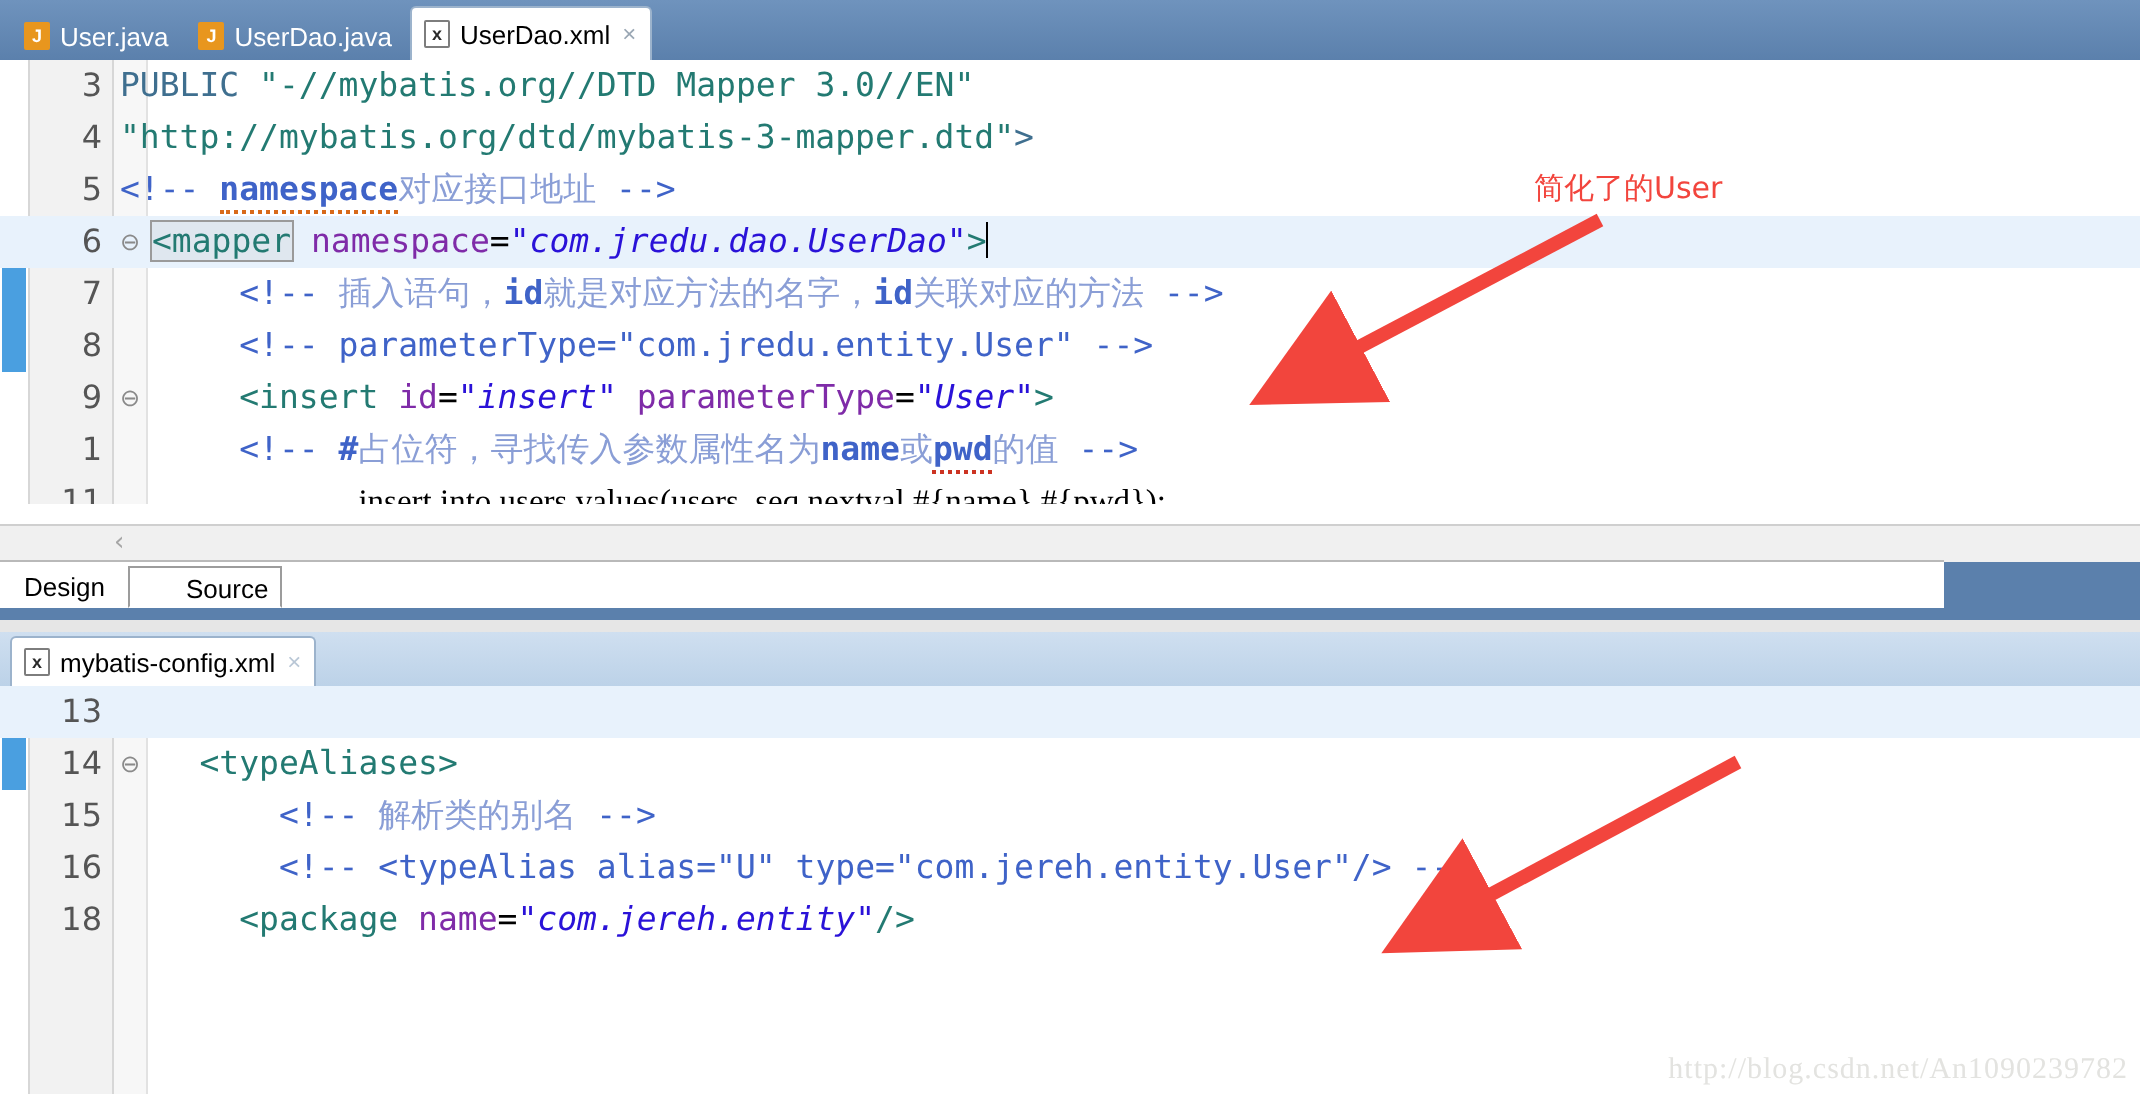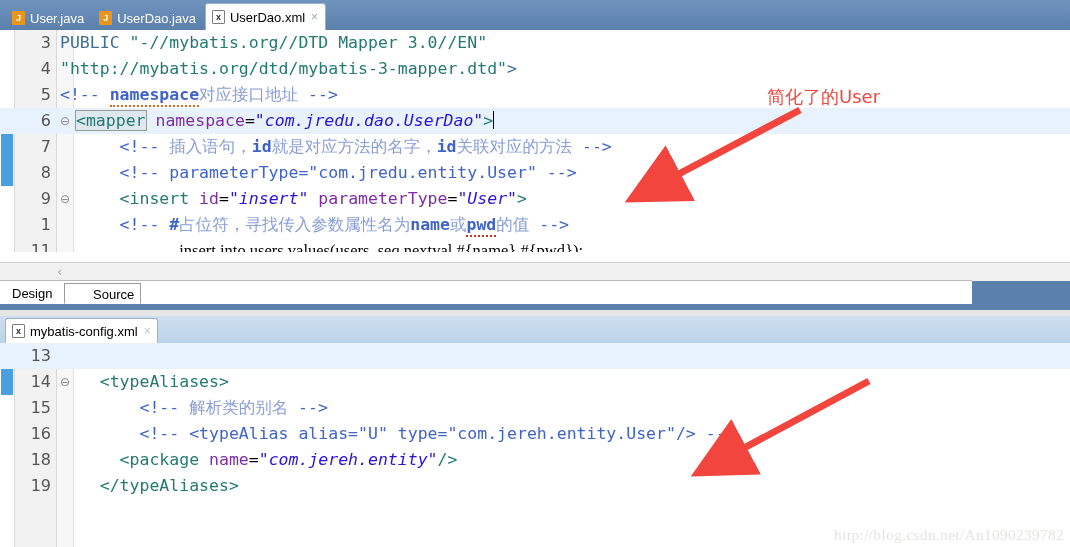--- a/index.html
+++ b/index.html
@@ -338,21 +338,21 @@
     height: 204px;
     background: #ffffff;
     overflow: hidden;
     text-decoration: underline;
   }
 
   
   .annot-text {
     position: absolute;
     color: #f2453d;
-    font-size: 18px;
+    font-size: 15px;
     font-family: "DejaVu Sans", sans-serif;
     white-space: nowrap;
   }
   .arrow-svg {
     position: absolute;
     pointer-events: none;
   }
   .watermark {
     position: absolute;
     right: 6px;
@@ -438,21 +438,20 @@
         <div class="ann-mark" style="top:0px; height:52px;"></div>
       </div>
       <div class="gutter"></div>
       <div class="fold-col"></div>
       <div class="lines" id="bottom-lines">
           <div class="line current"><span class="lnum">13</span><span class="ltext"></span></div>
           <div class="line"><span class="lnum">14</span><span class="fold">⊖</span><span class="ltext"><span>    </span><span class="t-tag">&lt;typeAliases&gt;</span></span></div>
           <div class="line"><span class="lnum">15</span><span class="ltext"><span>        </span><span class="t-cmt">&lt;!-- </span><span class="t-cmt-cn">解析类的别名</span><span class="t-cmt"> --&gt;</span></span></div>
           <div class="line"><span class="lnum">16</span><span class="ltext"><span>        </span><span class="t-cmt">&lt;!-- &lt;typeAlias alias="U" type="com.jereh.entity.User"/&gt; --&gt;</span></span></div>
           <div class="line"><span class="lnum">18</span><span class="ltext"><span>      </span><span class="t-tag">&lt;package</span><span class="t-plain"> </span><span class="t-attr">name</span><span class="t-eq">=</span><span class="t-str">"com.jereh.entity"</span><span class="t-tag">/&gt;</span></span></div>
-          <div class="line"><span class="lnum">19</span><span class="ltext"><span>    </span><span class="t-tag">&lt;/typeAliases&gt;</span></span></div>
         </div>
     </div>
   </div>
 
   <div class="annot-text" style="left:767px; top:85px;">简化了的User</div>
 
   <svg class="arrow-svg" style="left:0; top:0;" width="1070" height="547">
     <defs>
       <marker id="ah1" markerWidth="9" markerHeight="9" refX="7" refY="4.5" orient="auto">
         <path d="M0,0 L9,4.5 L0,9 Z" fill="#f2453d"></path>

